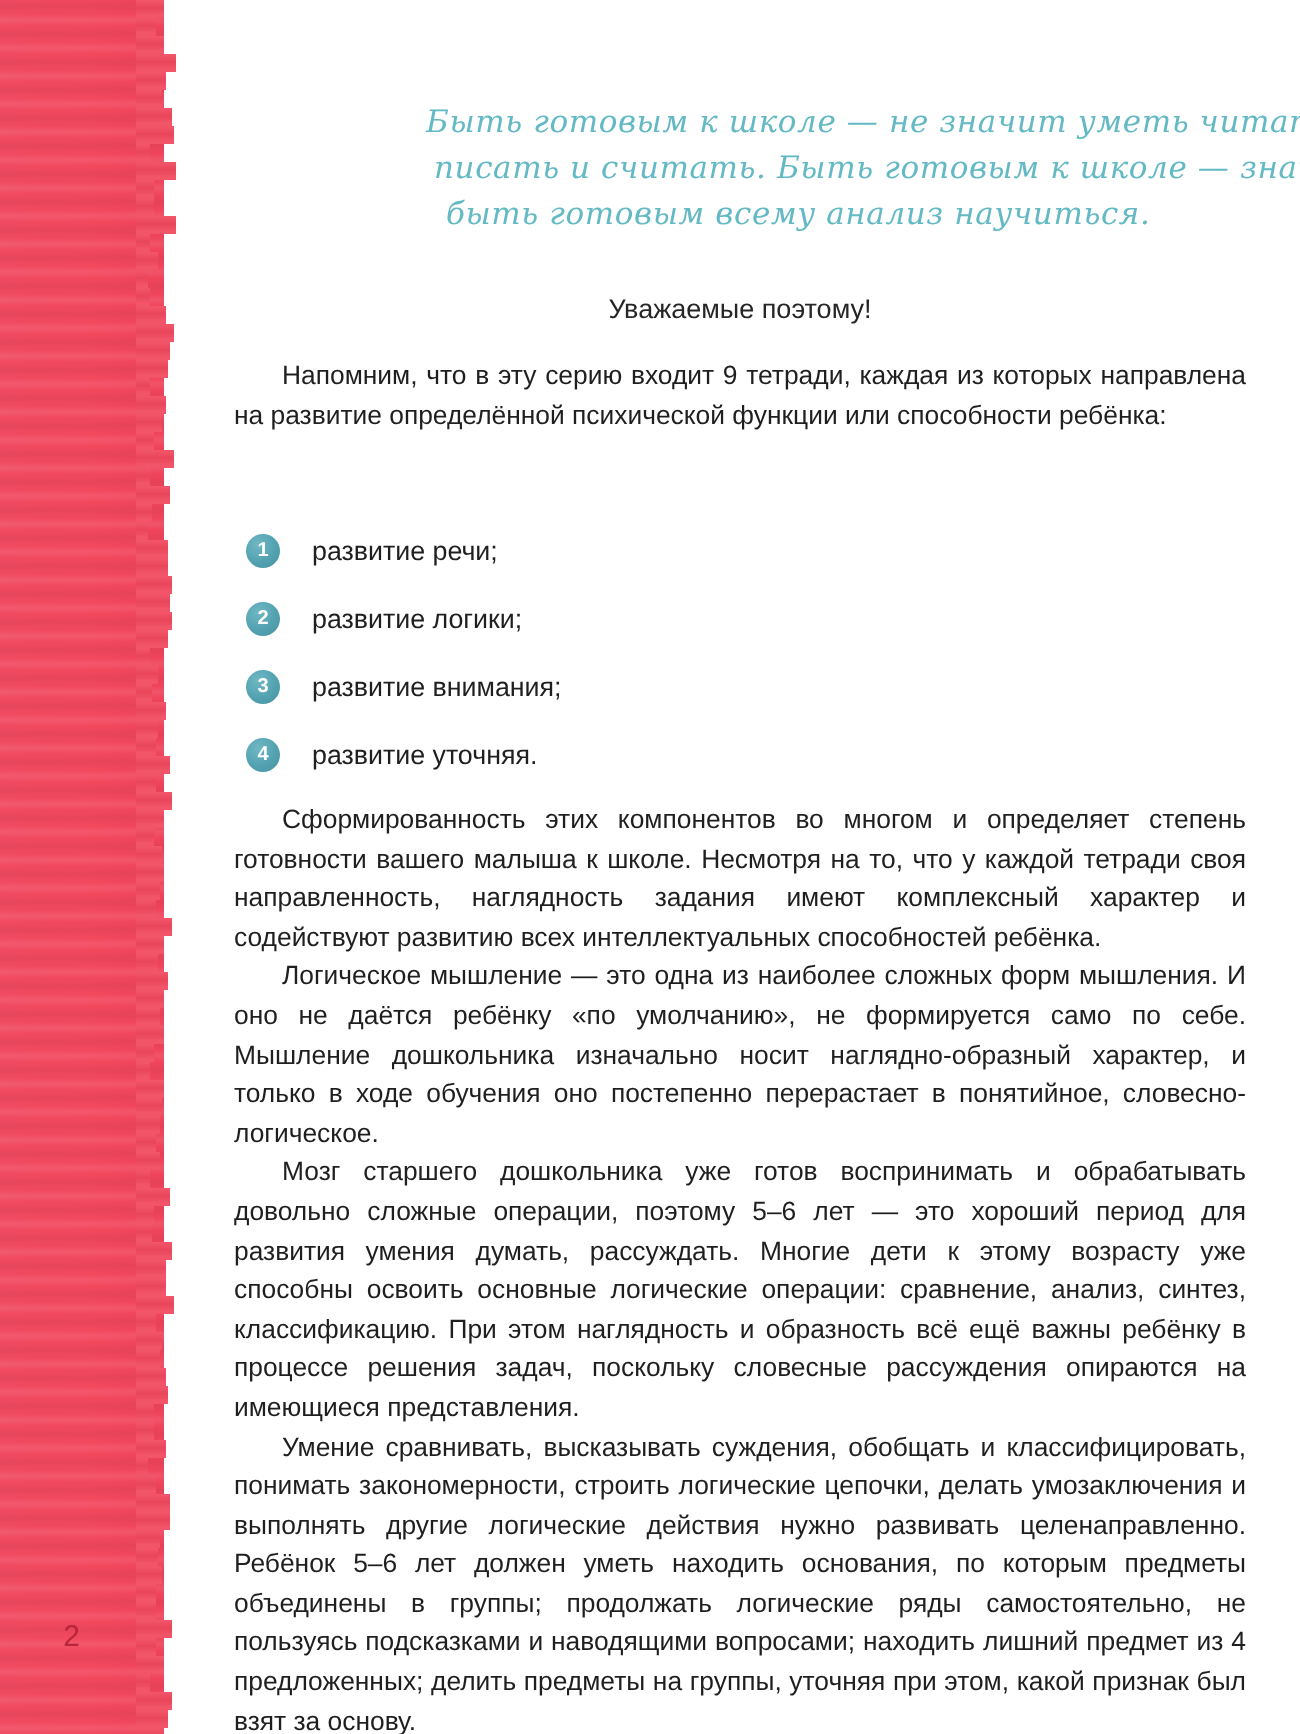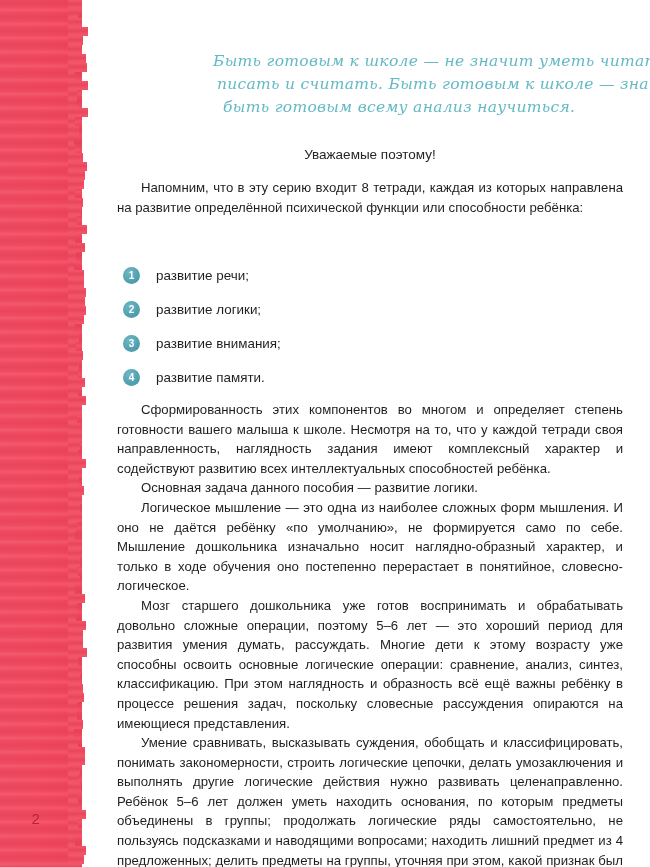--- a/index.html
+++ b/index.html
@@ -313,44 +313,43 @@
 
     <div class="epigraph">
       <span class="epigraph-line l1">Быть готовым к школе — не значит уметь читать,</span>
       <span class="epigraph-line l2">писать и считать. Быть готовым к школе — значит</span>
       <span class="epigraph-line l3">быть готовым всему анализ научиться.</span>
     </div>
 
     <div class="salutation">Уважаемые поэтому!</div>
 
     <div class="body">
-      <p>Напомним, что в эту серию входит 8 тетради, каждая из которых направлена на развитие определённой психической функции или способности ребёнка:</p>
+      <p>Напомним, что в эту серию входит 9 тетради, каждая из которых направлена на развитие определённой психической функции или способности ребёнка:</p>
     </div>
 
     <div class="numlist" id="numlist">
         <div class="numitem">
           <div class="badge">1</div>
           <div class="numlabel">развитие речи;</div>
         </div>
         <div class="numitem">
           <div class="badge">2</div>
           <div class="numlabel">развитие логики;</div>
         </div>
         <div class="numitem">
           <div class="badge">3</div>
           <div class="numlabel">развитие внимания;</div>
         </div>
         <div class="numitem">
           <div class="badge">4</div>
-          <div class="numlabel">развитие памяти.</div>
+          <div class="numlabel">развитие уточняя.</div>
         </div>
       </div>
 
     <div class="body2">
       <p>Сформированность этих компонентов во многом и определяет степень готовности вашего малыша к школе. Несмотря на то, что у каждой тетради своя направленность, наглядность  задания имеют комплексный характер и содействуют развитию всех интеллектуальных способностей ребёнка.</p>
-      <p>Основная задача данного пособия — развитие логики.</p>
       <p>Логическое мышление — это одна из наиболее сложных форм мышления. И оно не даётся ребёнку «по умолчанию», не формируется само по себе. Мышление дошкольника изначально носит наглядно-образный характер, и только в ходе обучения оно постепенно перерастает в понятийное, словесно-логическое.</p>
       <p>Мозг старшего дошкольника уже готов воспринимать и обрабатывать довольно сложные операции, поэтому 5–6 лет — это хороший период для развития умения думать, рассуждать. Многие дети к этому возрасту уже способны освоить основные логические операции: сравнение, анализ, синтез, классификацию. При этом наглядность и образность всё ещё важны ребёнку в процессе решения задач, поскольку словесные рассуждения опираются на имеющиеся представления.</p>
       <p>Умение сравнивать, высказывать суждения, обобщать и классифицировать, понимать закономерности, строить логические цепочки, делать умозаключения и выполнять другие логические действия нужно развивать целенаправленно. Ребёнок 5–6 лет должен уметь находить основания, по которым предметы объединены в группы; продолжать логические ряды самостоятельно, не пользуясь подсказками и наводящими вопросами; находить лишний предмет из 4 предложенных; делить предметы на группы, уточняя при этом, какой признак был взят за основу.</p>
     </div>
 
   </div>
 </div>
 
 </body></html>

